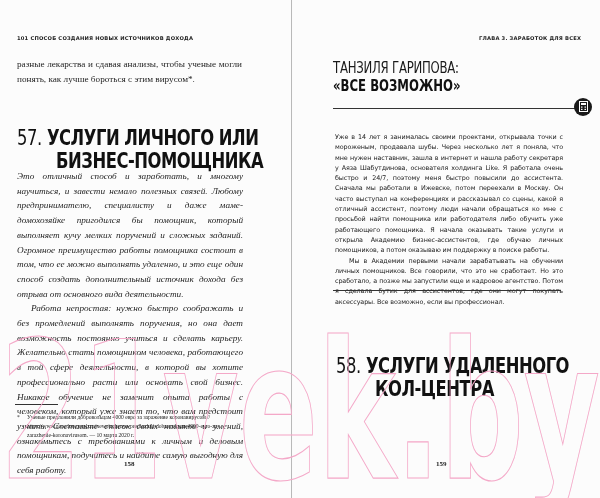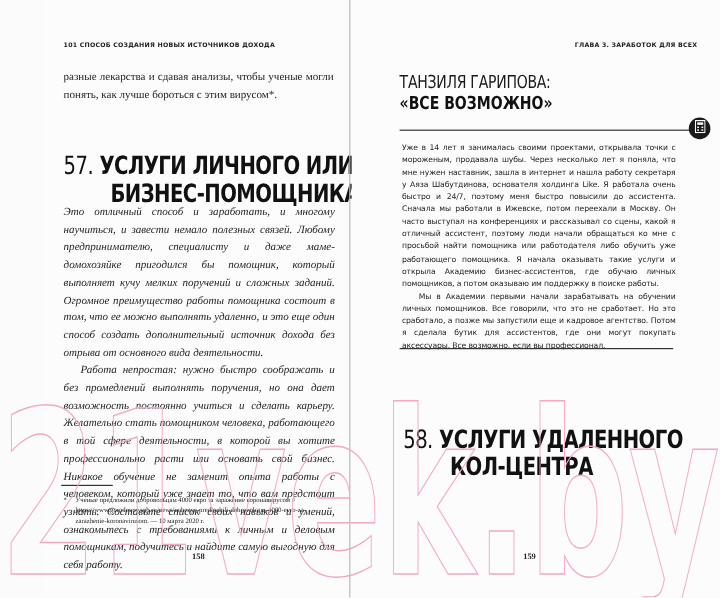--- a/index.html
+++ b/index.html
@@ -1,21 +1,21 @@
 <!DOCTYPE html>
 <html><head>
 <meta charset="utf-8">
 <style>
   html, body { margin:0; padding:0; }
   body {
     width:600px; height:498px; overflow:hidden; position:relative;
     background:#fbfbfb; font-family:"Liberation Serif", serif; color:#1c1c1c;
   }
   .page { position:absolute; top:0; height:498px; }
-  .page-left { left:0; width:292px; background:#fcfcfc;margin-left:36px; }
+  .page-left { left:0; width:292px; background:#fcfcfc; }
   .page-right { left:293px; width:366px; background:#fcfcfc; }
   .spine { position:absolute; left:291px; top:0; width:1px; height:498px; background:#b9b9b9; }
 
   .running-head {
     position:absolute; top:35px; font-family:"DejaVu Sans", sans-serif;
     font-size:5.2px; font-weight:bold; letter-spacing:0.2px; color:#222;
     text-transform:uppercase;
   }
   .page-left .running-head { left:17px; }
   .page-right .running-head { left:186px; }
@@ -69,21 +69,21 @@
   }
   .rule-top { position:absolute; left:40px; top:108px; width:245px; height:1px; background:#333; }
   .rule-bottom { position:absolute; left:40px; top:290px; width:228px; height:1px; background:#333; }
 
   .chapter-badge {
     position:absolute; left:281px; top:98px; width:18px; height:18px;
     border-radius:50%; background:#1a1a1a; display:flex; align-items:center; justify-content:center;
   }
 
   .interview-text {
-    position:absolute; left:42px; top:118px; width:228px;
+    position:absolute; left:42px; top:132px; width:228px;
     font-family:"DejaVu Sans", sans-serif; font-size:6.4px; line-height:10.3px;
     text-align:justify; color:#222; letter-spacing:-0.1px;
   }
   .interview-text p { margin:0; }
 
   .text58 { position:absolute; left:42px; top:400px; width:228px; }
 
   .watermark {
     position:absolute; left:0; top:300px; width:600px; height:198px;
     pointer-events:none;

